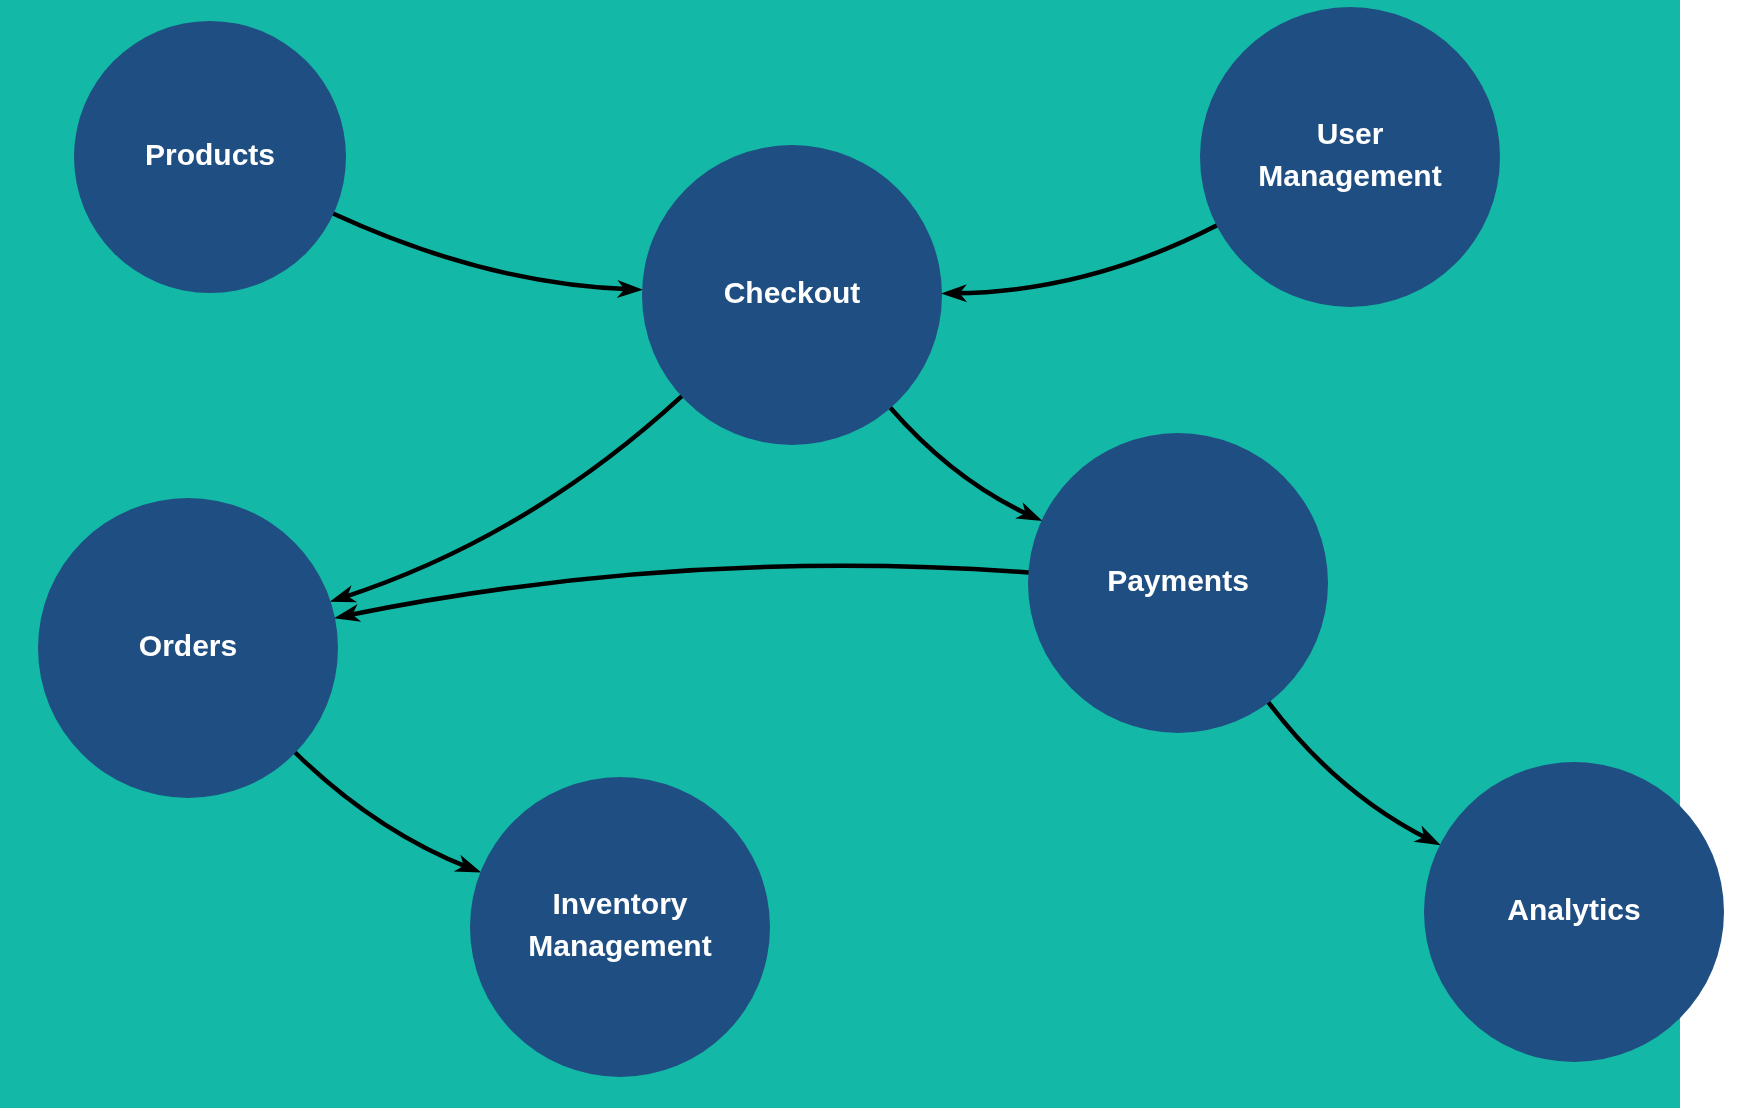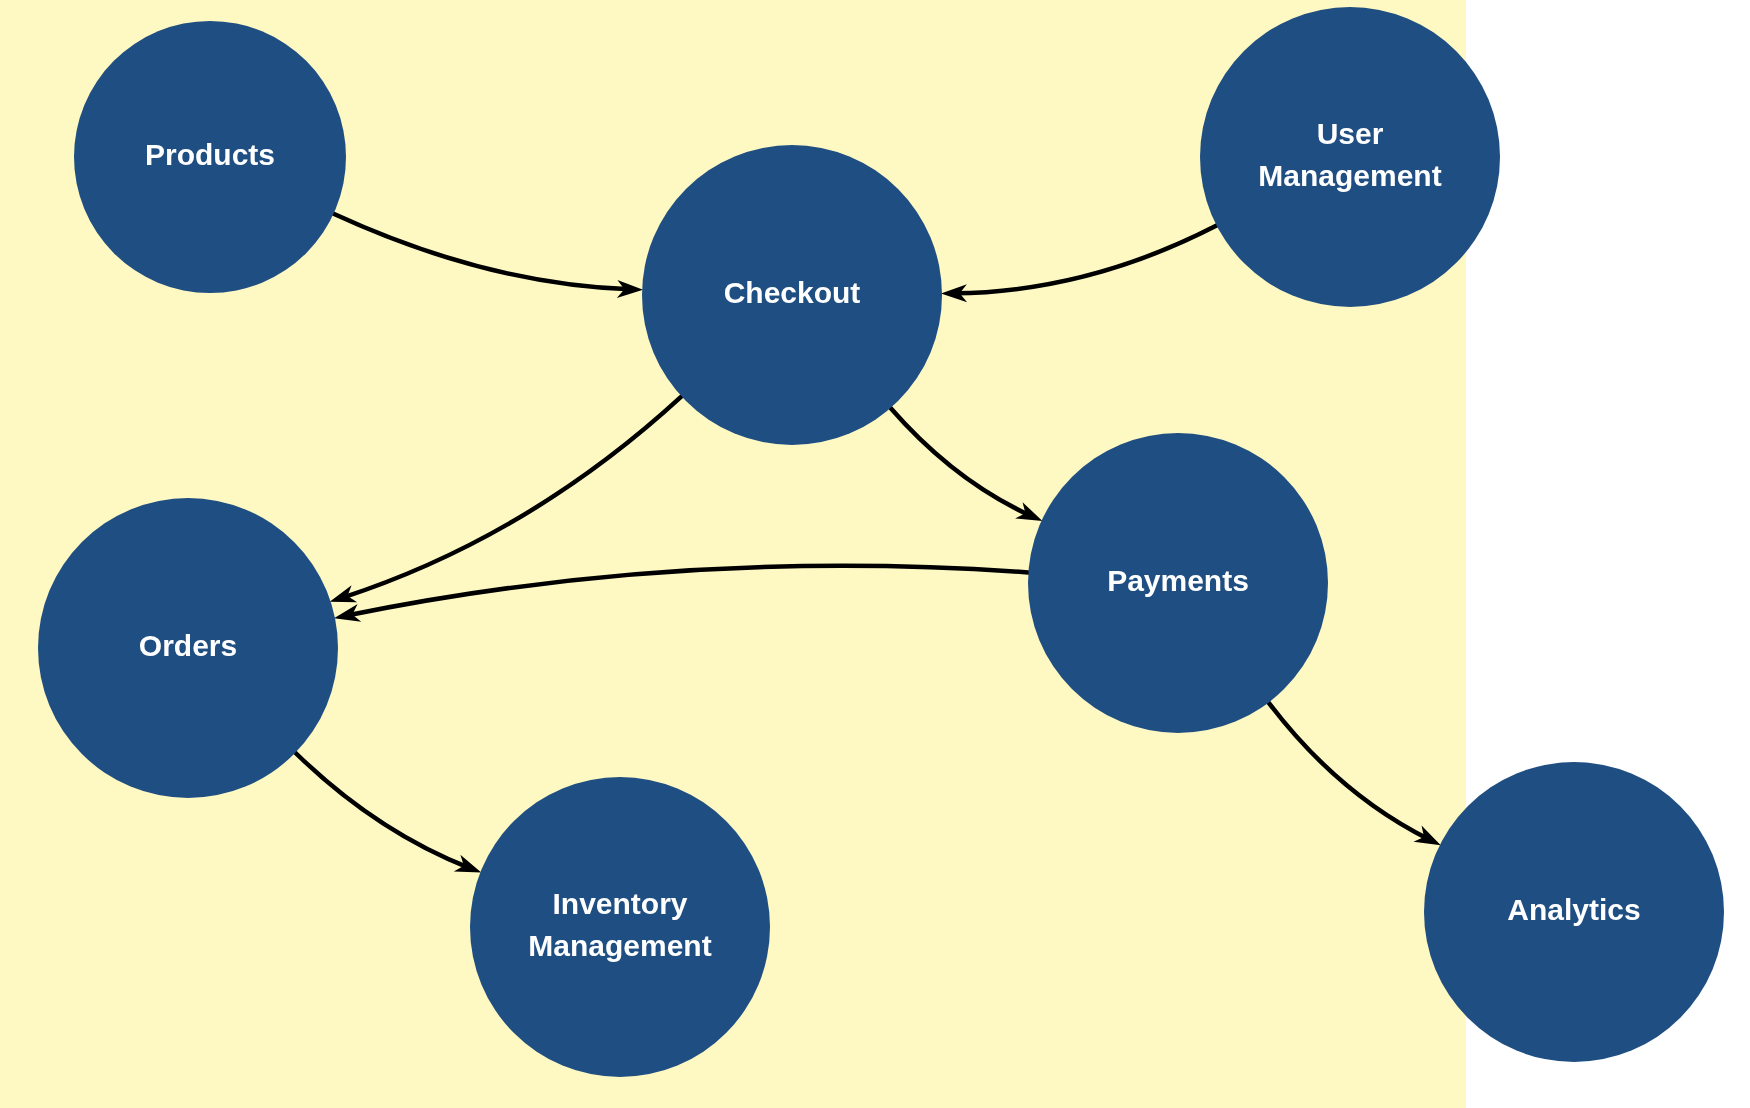--- a/index.html
+++ b/index.html
@@ -8,23 +8,23 @@
     background: #ffffff;
   }
   body {
     width: 1750px;
     height: 1108px;
     overflow: hidden;
     font-family: "Liberation Sans", sans-serif;
   }
   #diagram-canvas {
     position: relative;
-    width: 1466px;
+    width: 1680px;
     height: 1108px;
-    background: #fef9c3;
+    background: #14b8a6;
   }
   #graph-svg {
     position: absolute;
     top: 0;
     left: 0;
     width: 1750px;
     height: 1108px;
     display: block;
   }
   .node-label {

